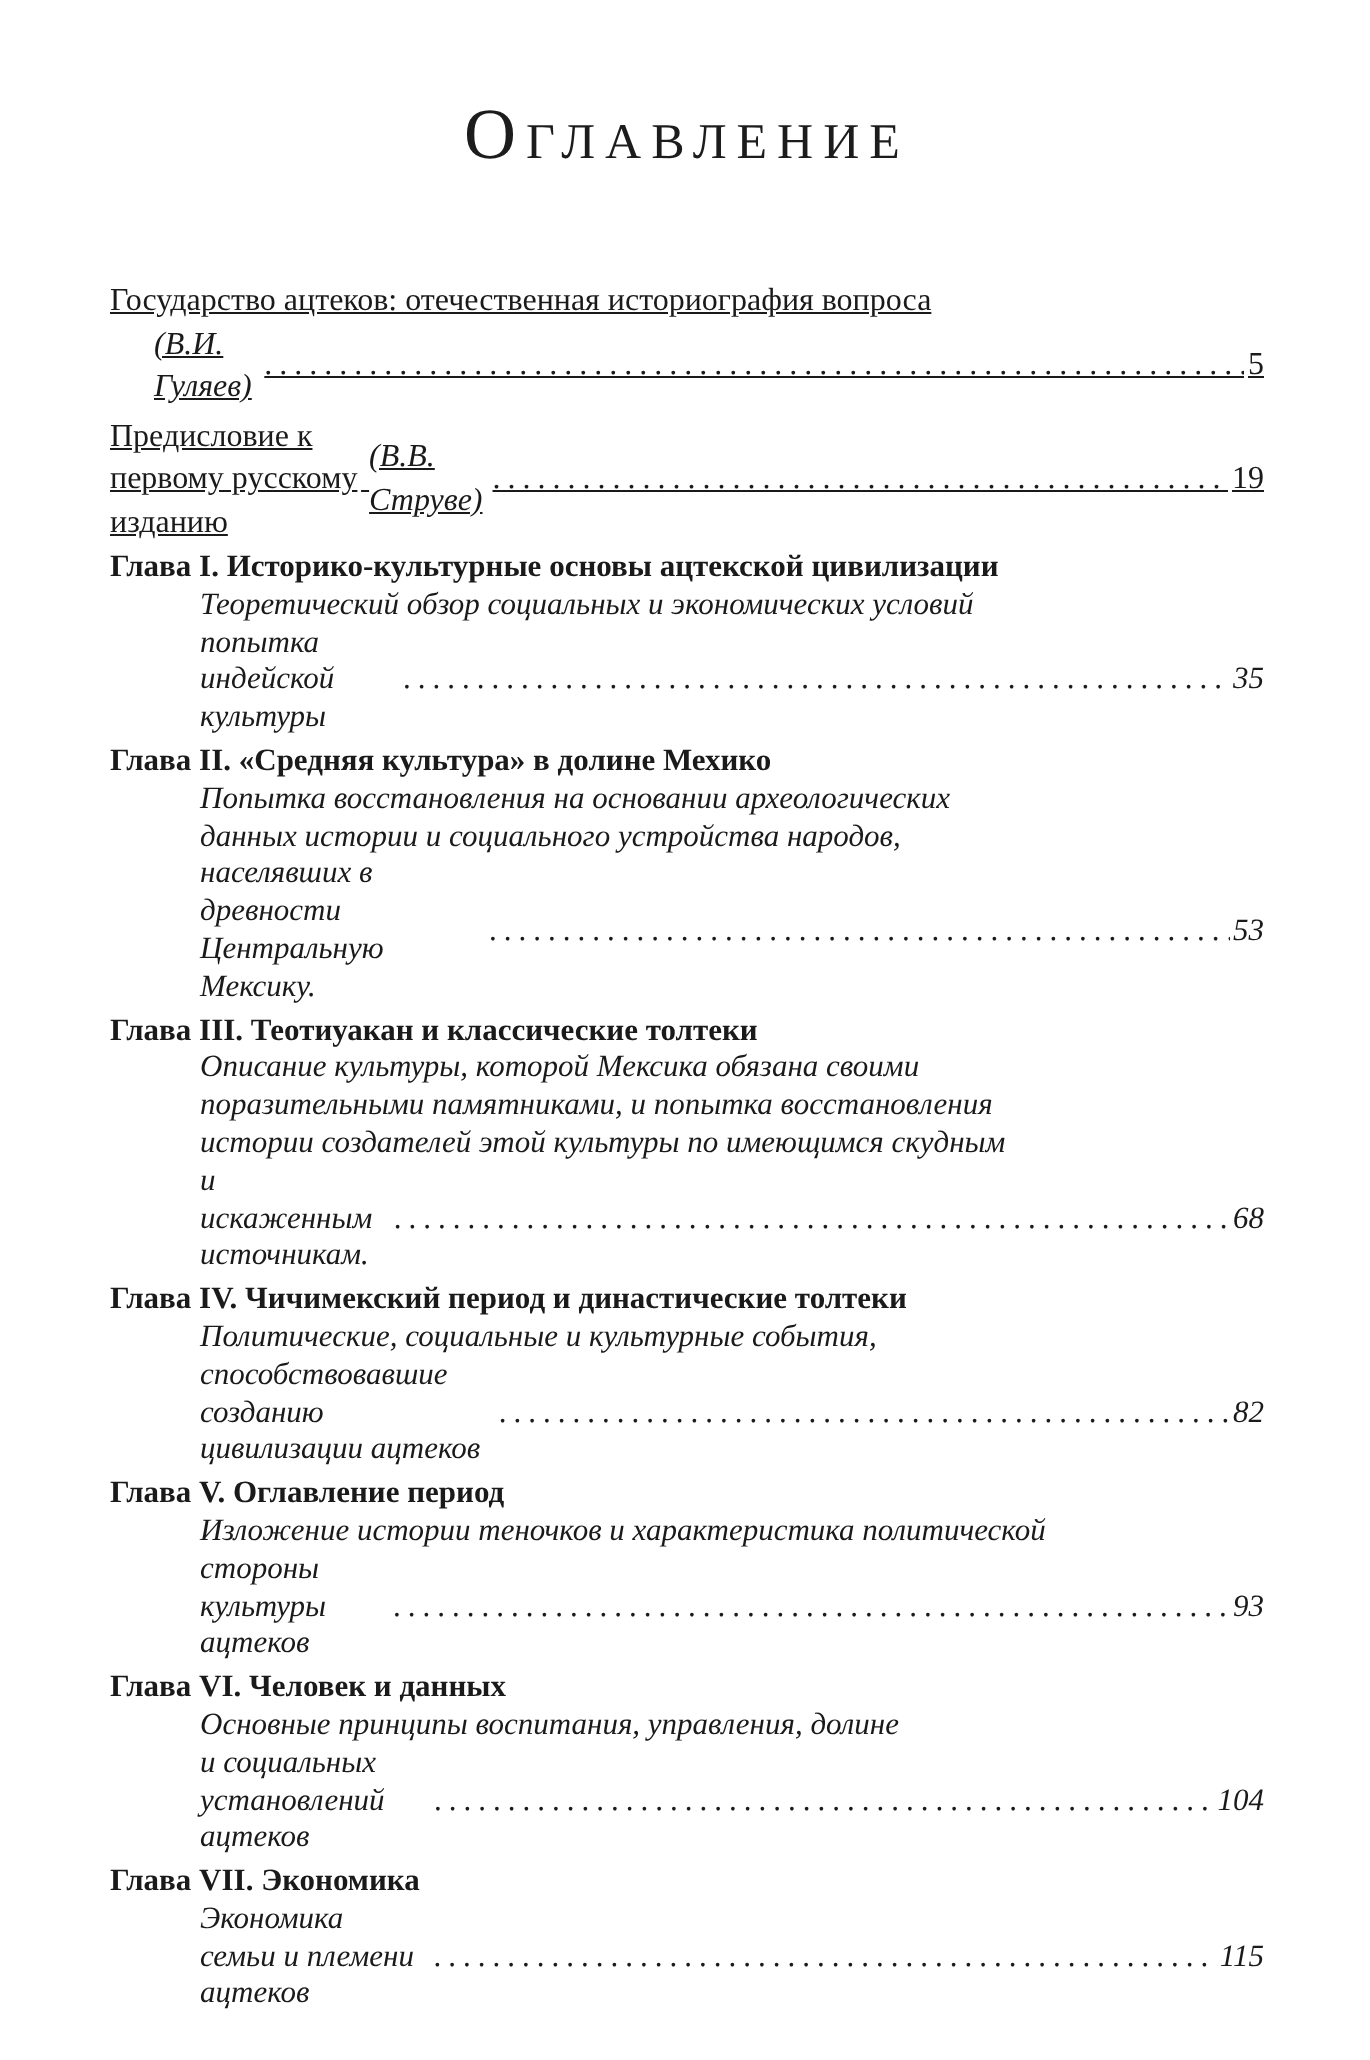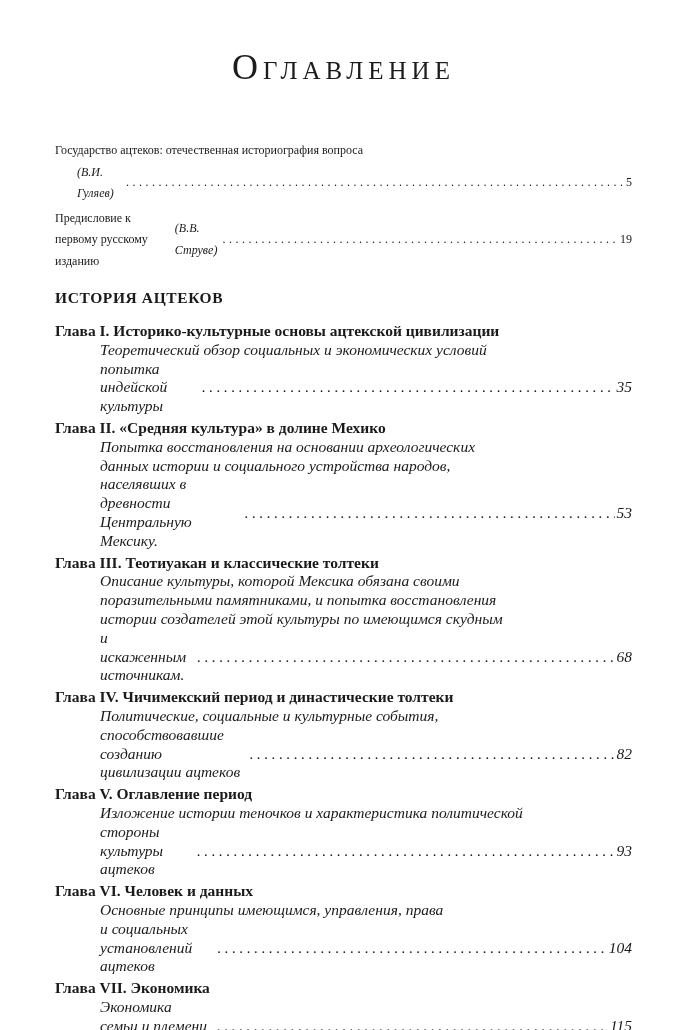--- a/index.html
+++ b/index.html
@@ -21,22 +21,23 @@
   .page-title {
     text-align: center;
     font-variant: small-caps;
     font-size: 36px;
     letter-spacing: 5px;
     color: #1c1c1c;
     margin-bottom: 52px;
     font-weight: normal;
   }
   .front-matter {
-    font-size: 12px;
+    font-size: 16px;
     line-height: 21.5px;
+    text-decoration: underline;
   }
   .fm-indent { padding-left: 22px; }
   .italic { font-style: italic; }
   .section-heading {
     font-weight: bold;
     font-size: 15.5px;
     letter-spacing: 0.6px;
     margin-top: 17px;
     margin-bottom: 15px;
   }
@@ -82,21 +83,20 @@
     </div>
     <div class="entry">
       <div class="leader-line">
         <span>Предисловие к первому русскому изданию</span>&nbsp;<span class="italic">(В.В. Струве)</span>
         <span class="dots"></span>
         <span class="pagenum">19</span>
       </div>
     </div>
   </div>
 
-  <div class="section-heading">ИСТОРИЯ АЦТЕКОВ</div>
 
   <div class="chapters">
 
     <div class="entry">
       <div class="entry-title">Глава I. Историко-культурные основы ацтекской цивилизации</div>
       <div class="desc-line">Теоретический обзор социальных и экономических условий</div>
       <div class="desc-line leader-line">
         <span>попытка индейской культуры</span>
         <span class="dots"></span>
         <span class="pagenum">35</span>
@@ -141,21 +141,21 @@
       <div class="desc-line">Изложение истории теночков и характеристика политической</div>
       <div class="desc-line leader-line">
         <span>стороны культуры ацтеков</span>
         <span class="dots"></span>
         <span class="pagenum">93</span>
       </div>
     </div>
 
     <div class="entry">
       <div class="entry-title">Глава VI. Человек и данных</div>
-      <div class="desc-line">Основные принципы имеющимся, управления, права</div>
+      <div class="desc-line">Основные принципы воспитания, управления, долине</div>
       <div class="desc-line leader-line">
         <span>и социальных установлений ацтеков</span>
         <span class="dots"></span>
         <span class="pagenum">104</span>
       </div>
     </div>
 
     <div class="entry">
       <div class="entry-title">Глава VII. Экономика</div>
       <div class="desc-line leader-line">

